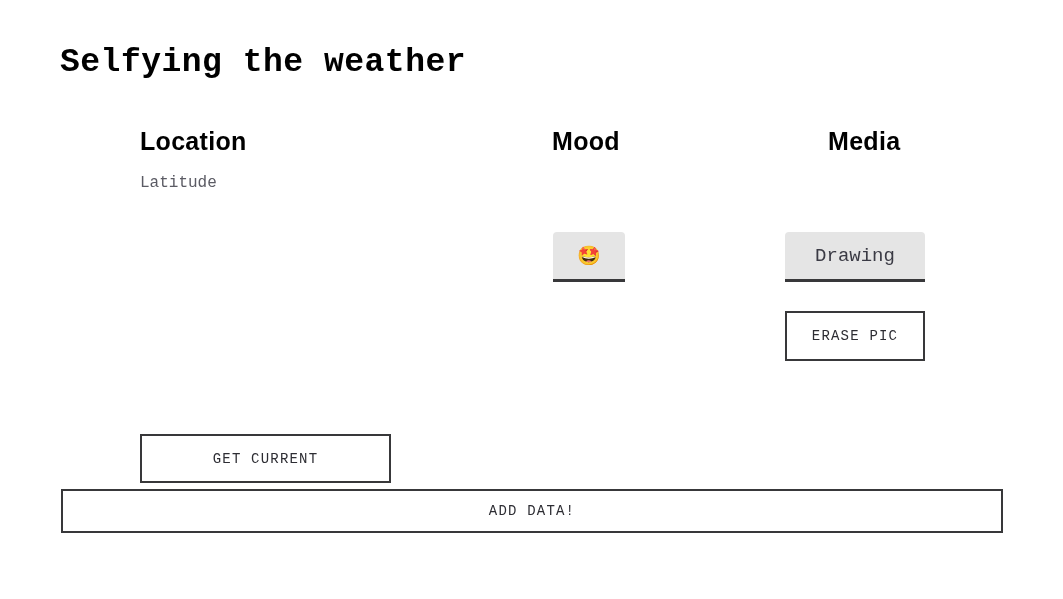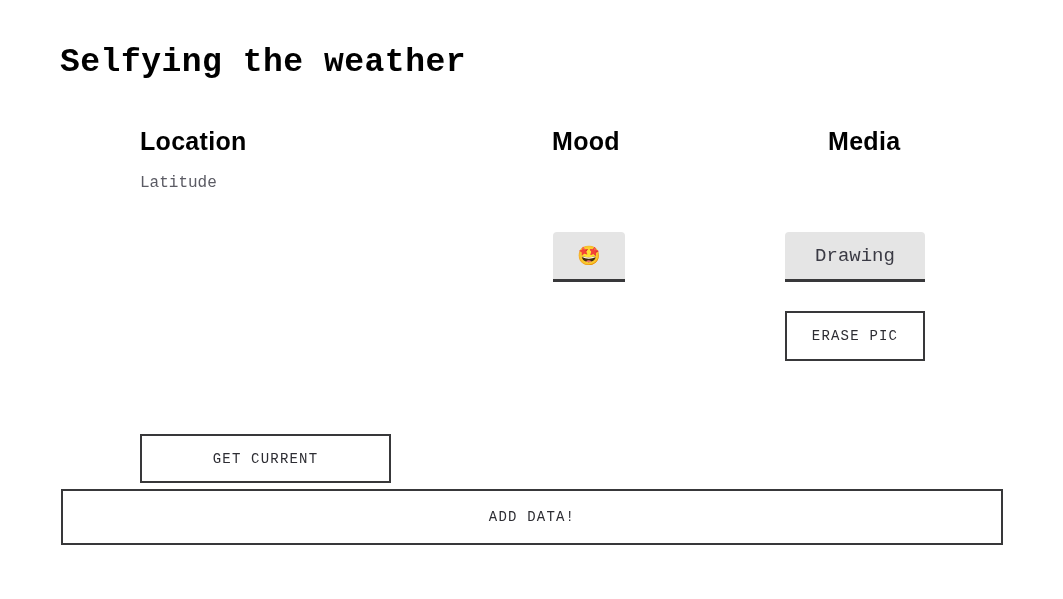--- a/index.html
+++ b/index.html
@@ -153,21 +153,21 @@
     width: 140px;
     height: 50px;
   }
 
   
   .btn-add-data {
     position: absolute;
     left: 61px;
     top: 489px;
     width: 942px;
-    height: 56px;
+    height: 44px;
     font-size: 14px;
     letter-spacing: 1.2px;
   }
 </style>
 </head>
 <body>
 
 <div class="page-title">Selfying the weather</div>
 
 <div class="col col-location">

